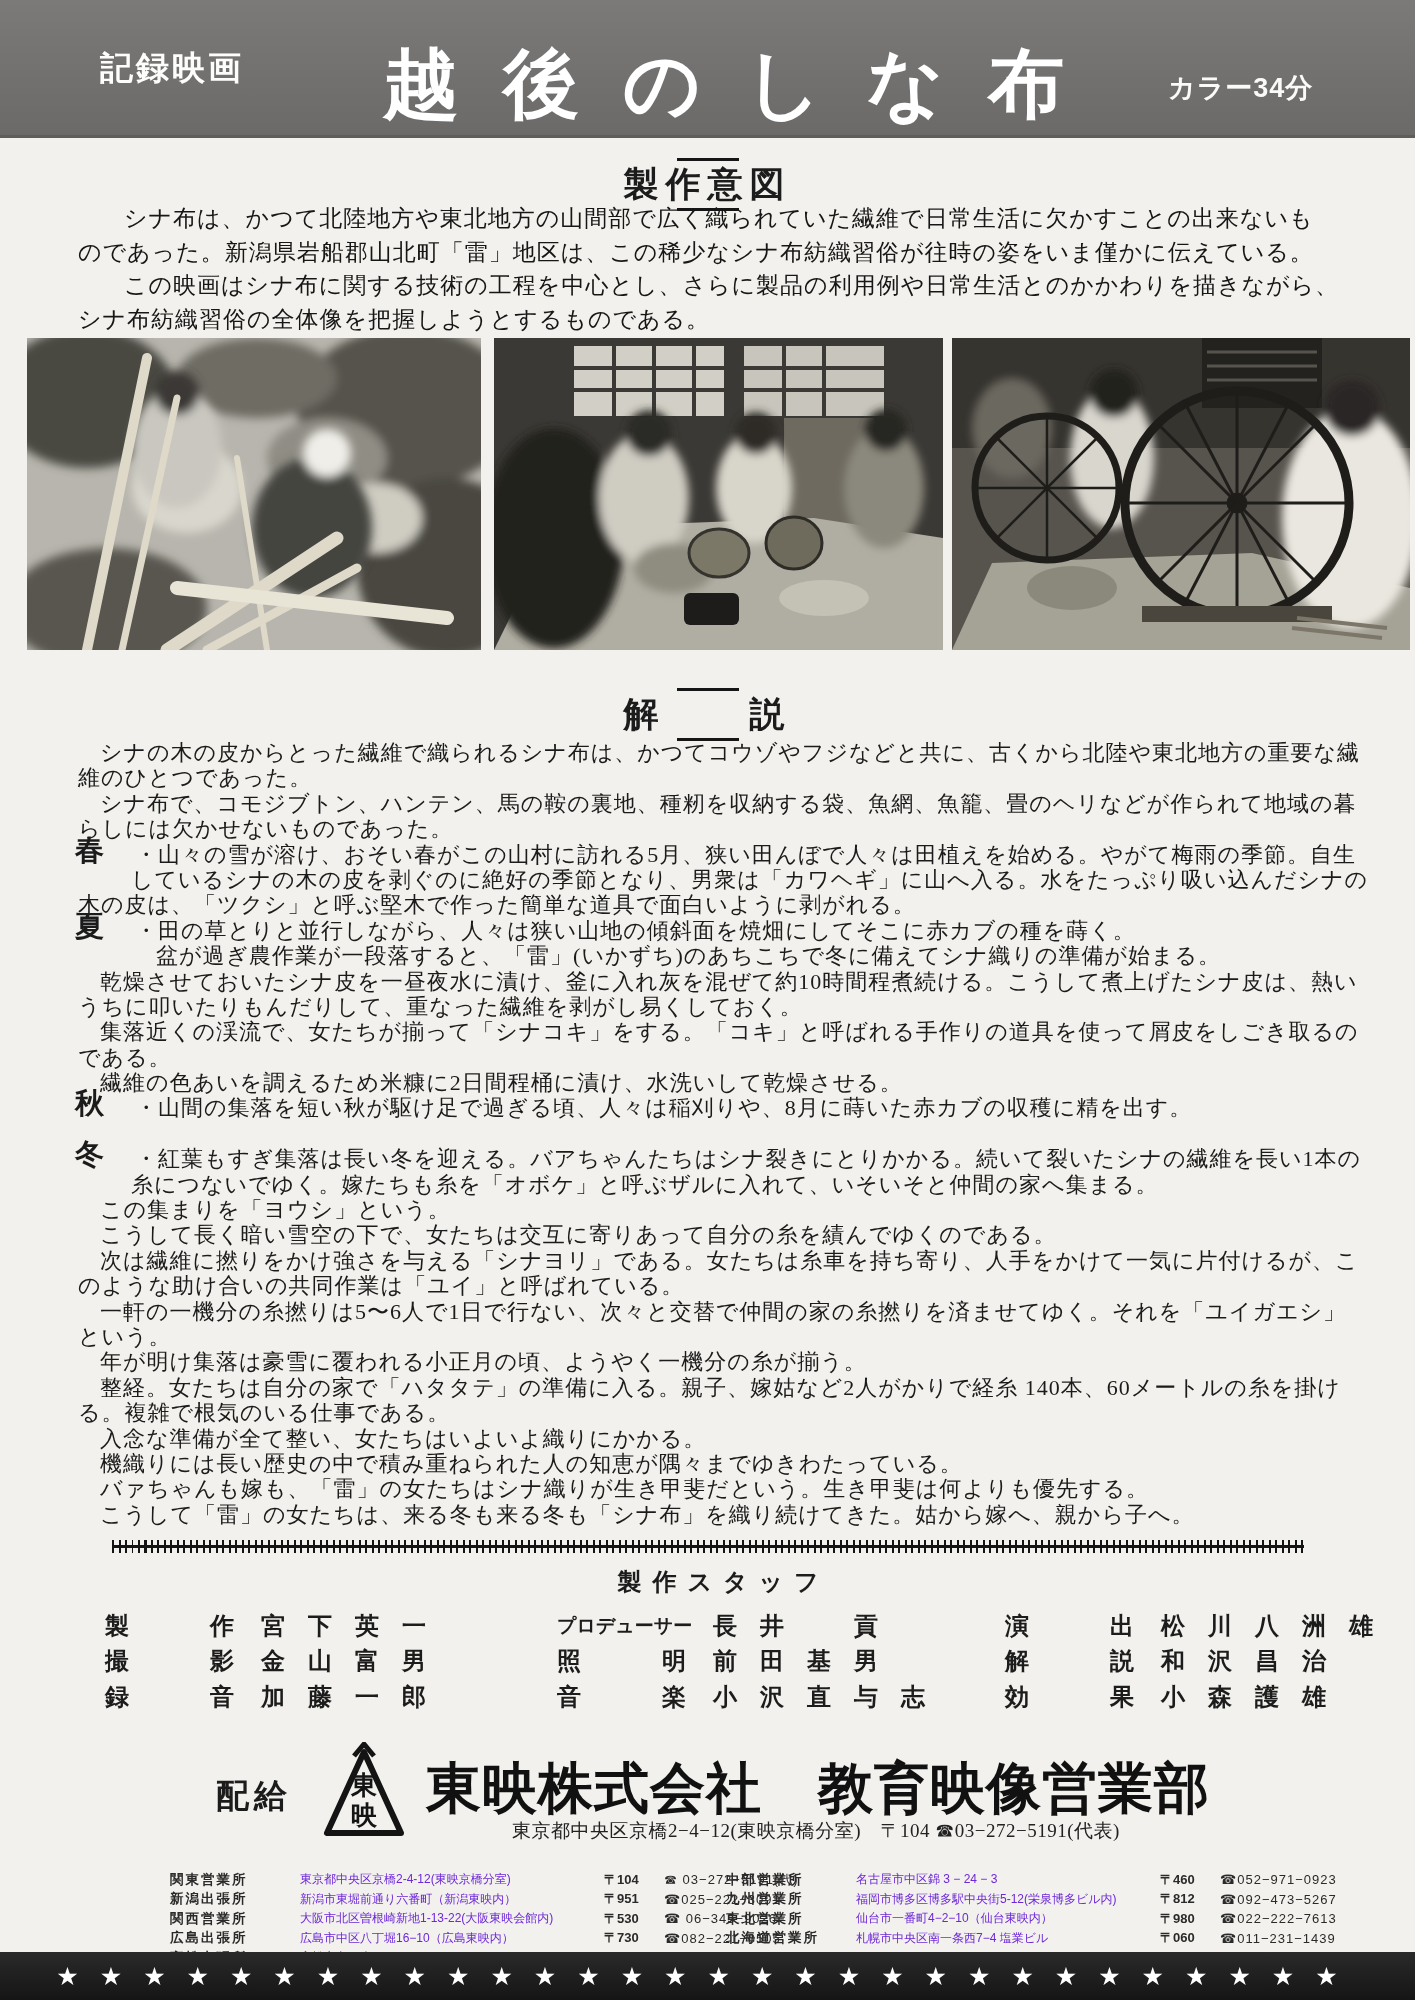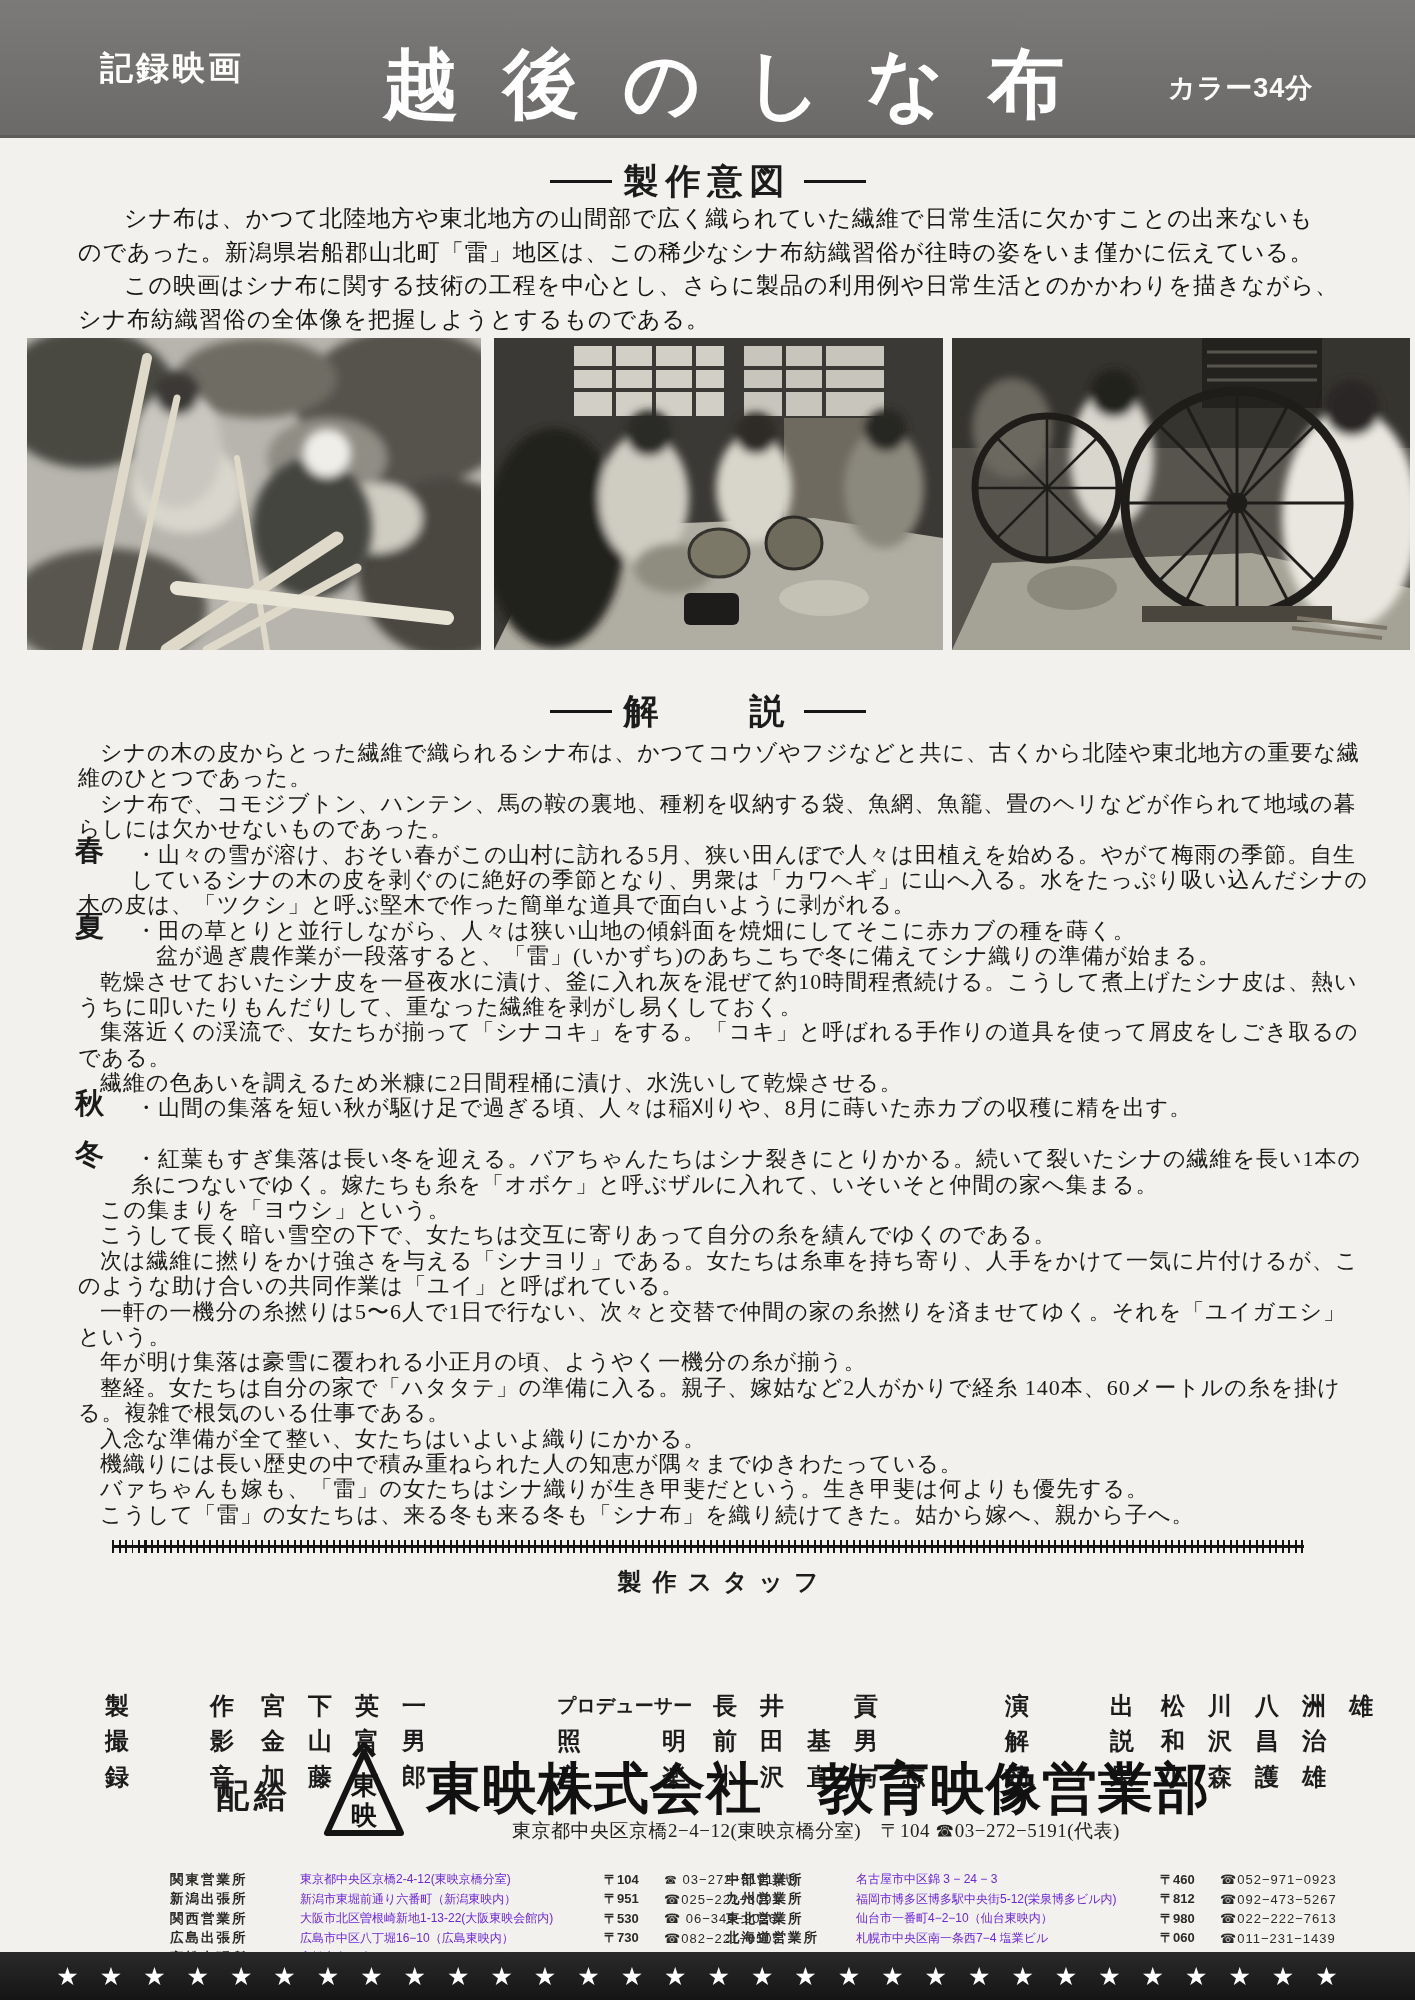--- a/index.html
+++ b/index.html
@@ -9,21 +9,21 @@
   .header{position:absolute;left:0;top:0;width:1415px;height:135px;
           background:linear-gradient(180deg,#7c7a78 0%,#737170 55%,#6c6a69 100%);
           border-bottom:3px solid #5f5d5c;}
   .doc-label{position:absolute;left:100px;top:46px;font-family:"Liberation Sans",sans-serif;
              font-weight:bold;font-size:33px;letter-spacing:3px;color:#fdfdfc;}
   .main-title{position:absolute;left:383px;top:34px;font-size:76px;font-weight:700;
               letter-spacing:44px;color:#ffffff;white-space:nowrap;}
   .duration{position:absolute;left:1168px;top:70px;font-family:"Liberation Sans",sans-serif;
             font-weight:bold;font-size:27px;letter-spacing:1px;color:#fafaf9;}
   
-  .sec-head{position:absolute;left:0;width:1415px;display:flex;justify-content:center;align-items:center;}
+  .sec-head{position:absolute;left:0;width:1415px;display:flex;justify-content:center;align-items:center;flex-direction:column;}
   .sec-head .bar{width:62px;height:3px;background:#161616;margin:0 12px;}
   .sec-head .txt{font-size:35px;font-weight:bold;letter-spacing:7px;white-space:pre;}
   
   .intent{position:absolute;left:78px;top:202px;width:1280px;font-family:"Liberation Sans",sans-serif;
           font-size:23px;font-weight:500;letter-spacing:1px;line-height:33.5px;color:#161616;}
   .intent .ln{white-space:nowrap;height:33.5px;}
   .ind1{padding-left:46px;}
   
   .photos{position:absolute;left:0;top:338px;width:1415px;height:312px;}
   .photo{position:absolute;top:0;height:312px;background:#888;box-shadow:0 0 0 1px #4a4a48 inset;}
@@ -39,21 +39,21 @@
   .ls{padding-left:57px;position:relative;}
   .ls .sn{position:absolute;left:-3px;top:-4px;font-size:29px;font-weight:bold;letter-spacing:0;}
   
   .railroad{position:absolute;left:112px;top:1540px;width:1192px;height:13px;
             background:
               repeating-linear-gradient(90deg,#141414 0 2px,rgba(0,0,0,0) 2px 6.5px),
               linear-gradient(180deg,rgba(0,0,0,0) 0 5px,#141414 5px 8px,rgba(0,0,0,0) 8px 13px);}
   
   .staff-head{position:absolute;left:0;top:1566px;width:1415px;text-align:center;
               font-family:"Liberation Sans",sans-serif;font-weight:bold;font-size:24px;letter-spacing:11px;padding-left:16px;}
-  .credits{position:absolute;left:105px;top:1688px;width:1240px;font-family:"Liberation Sans",sans-serif;}
+  .credits{position:absolute;left:105px;top:1608px;width:1240px;font-family:"Liberation Sans",sans-serif;}
   .credit-row{display:grid;grid-template-columns:452px 448px 340px;height:35.5px;align-items:center;}
   .credit-cell{display:flex;align-items:center;}
   .role{width:148px;font-size:24px;font-weight:bold;letter-spacing:11px;white-space:pre;flex:none;}
   .role.small{font-size:19px;letter-spacing:0;}
   .nm{font-size:24px;font-weight:bold;letter-spacing:23px;white-space:pre;margin-left:8px;}
   
   .dist-label{position:absolute;left:216px;top:1774px;font-family:"Liberation Sans",sans-serif;
               font-weight:bold;font-size:33px;letter-spacing:5px;}
   .toei-logo{position:absolute;left:318px;top:1742px;width:92px;height:98px;}
   .company{position:absolute;left:426px;top:1752px;font-family:"Liberation Sans",sans-serif;

